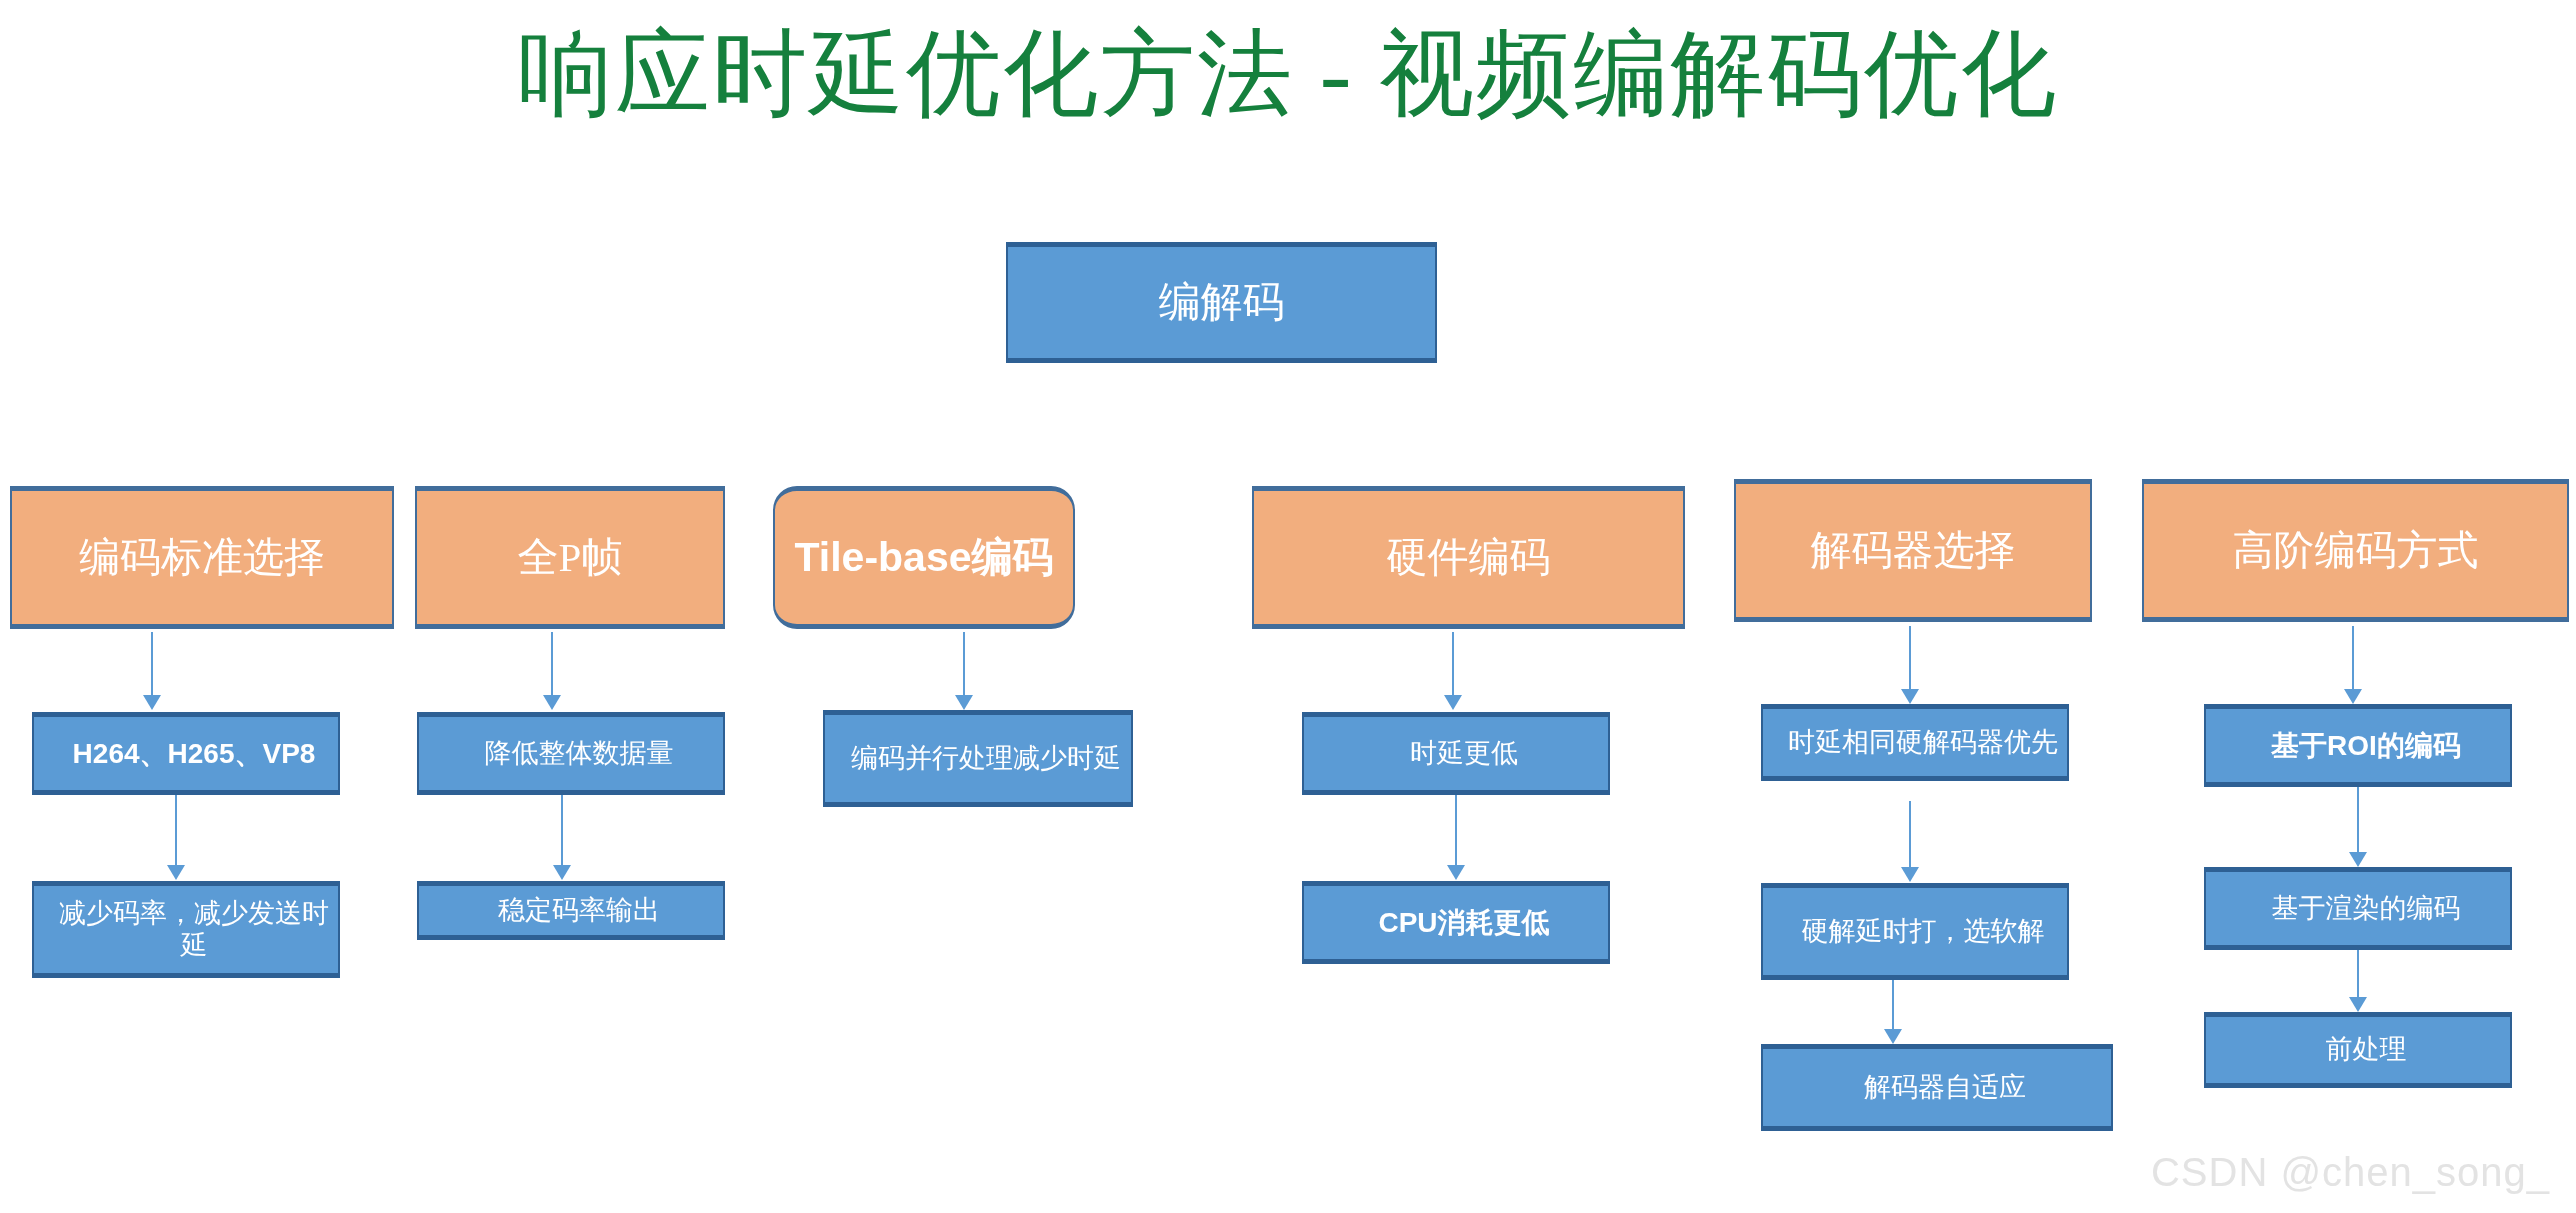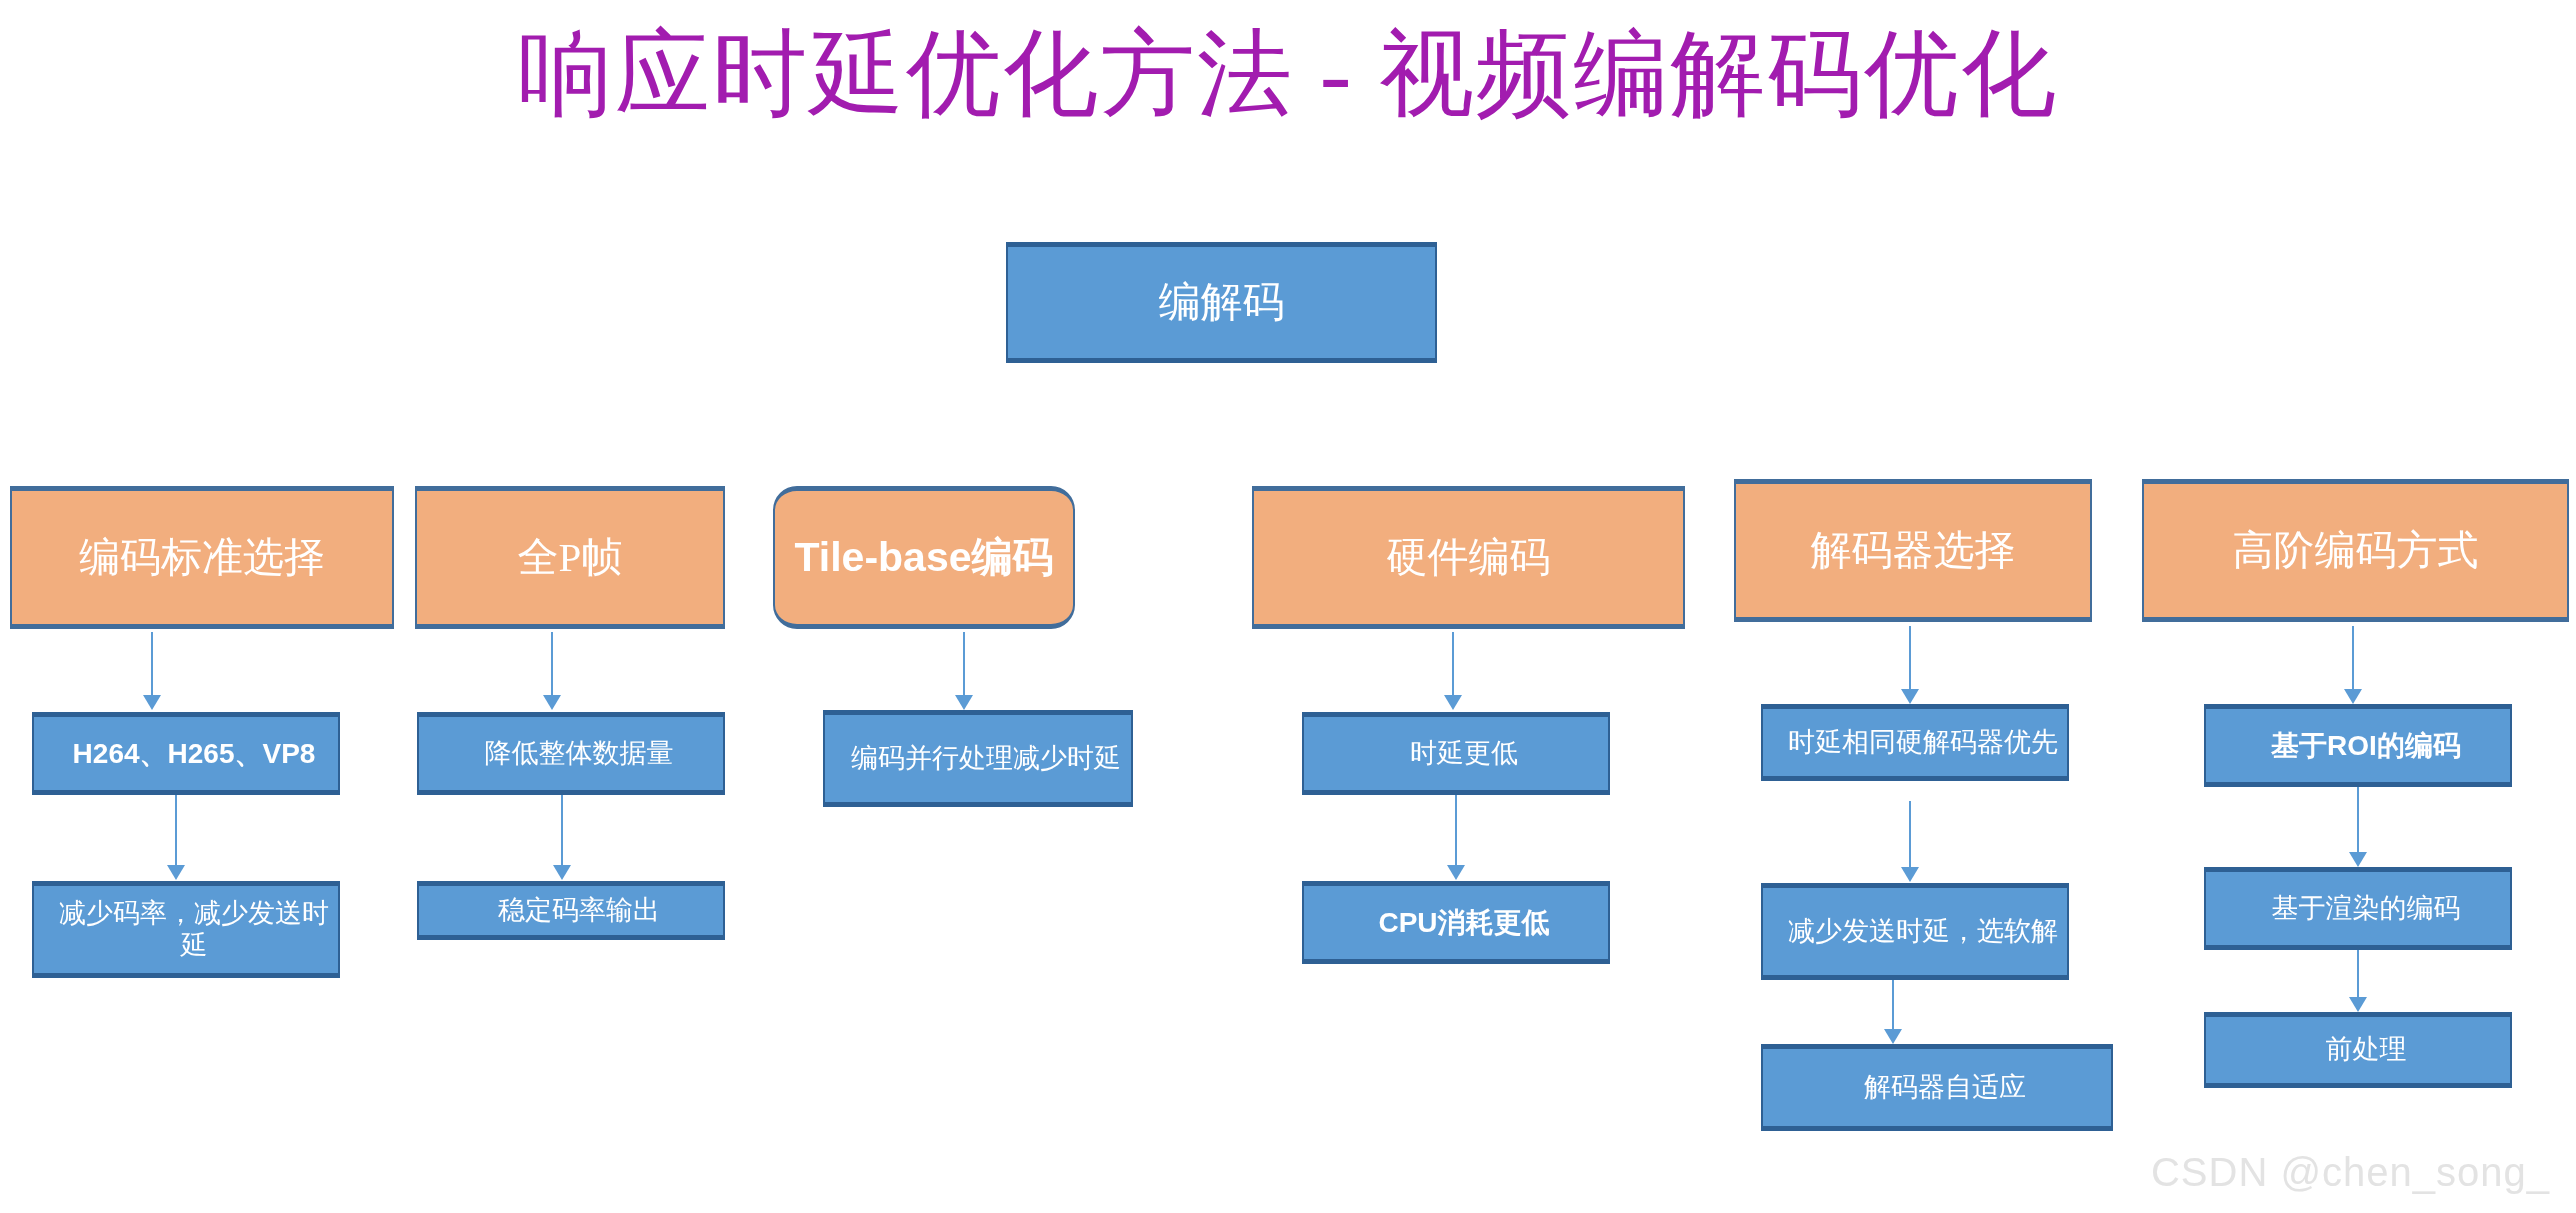--- a/index.html
+++ b/index.html
@@ -21,21 +21,21 @@
   
   .slide-title {
     position: absolute;
     left: 0;
     top: 22px;
     width: 2576px;
     text-align: center;
     font-family: "Liberation Serif", "DejaVu Serif", serif;
     font-size: 95px;
     line-height: 1.1;
-    color: #a21caf;
+    color: #15803d;
     letter-spacing: 2px;
     white-space: nowrap;
   }
 
   
   .node {
     position: absolute;
     box-sizing: border-box;
     display: flex;
     align-items: center;
@@ -216,21 +216,21 @@
       <div class="head"></div>
   </div>
   <div class="node blue child" style="left:1761px; top:704px; width:308px; height:77px;">
     <span class="label">时延相同硬解码器优先</span>
   </div>
   <div class="arrow" style="left:1900px; top:801px; width:20px; height:81px;">
     <div class="shaft" style="height:67px;"></div>
       <div class="head"></div>
   </div>
   <div class="node blue child" style="left:1761px; top:883px; width:308px; height:97px;">
-    <span class="label">减少发送时延，选软解</span>
+    <span class="label">硬解延时打，选软解</span>
   </div>
   <div class="arrow" style="left:1883px; top:980px; width:20px; height:64px;">
     <div class="shaft" style="height:49px;"></div>
       <div class="head"></div>
   </div>
   <div class="node blue child" style="left:1761px; top:1044px; width:352px; height:87px;">
     <span class="label">解码器自适应</span>
   </div>
 
   <div class="arrow" style="left:2343px; top:626px; width:20px; height:78px;">

